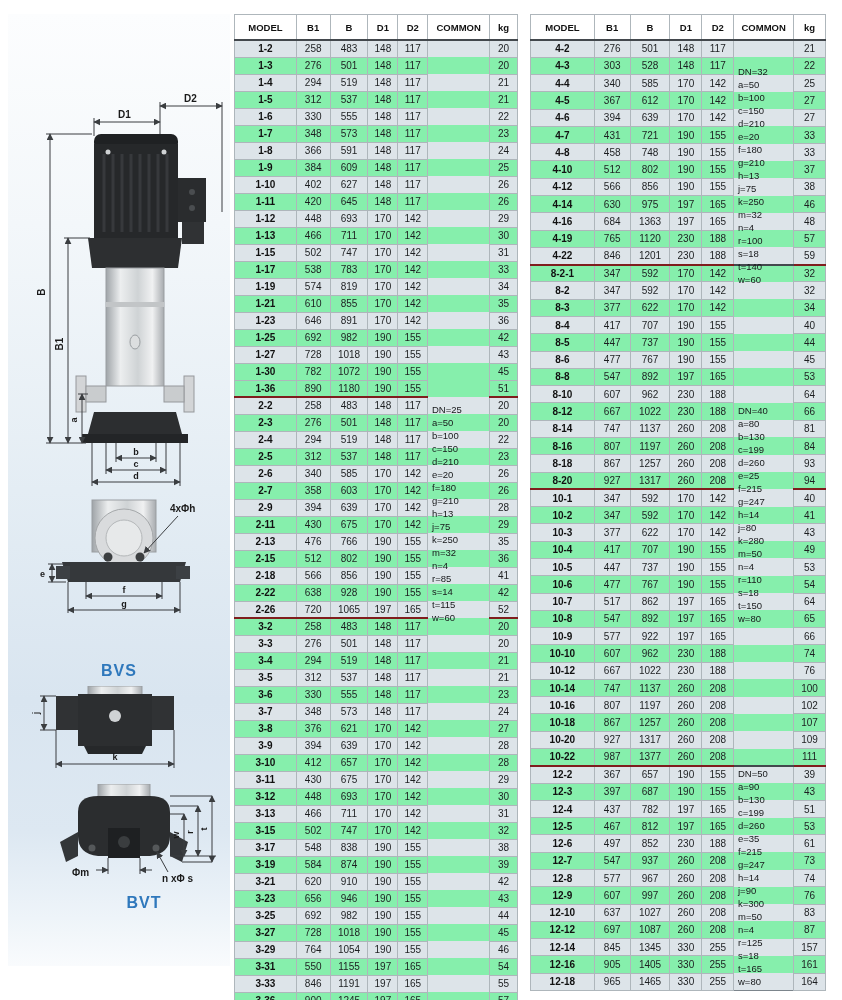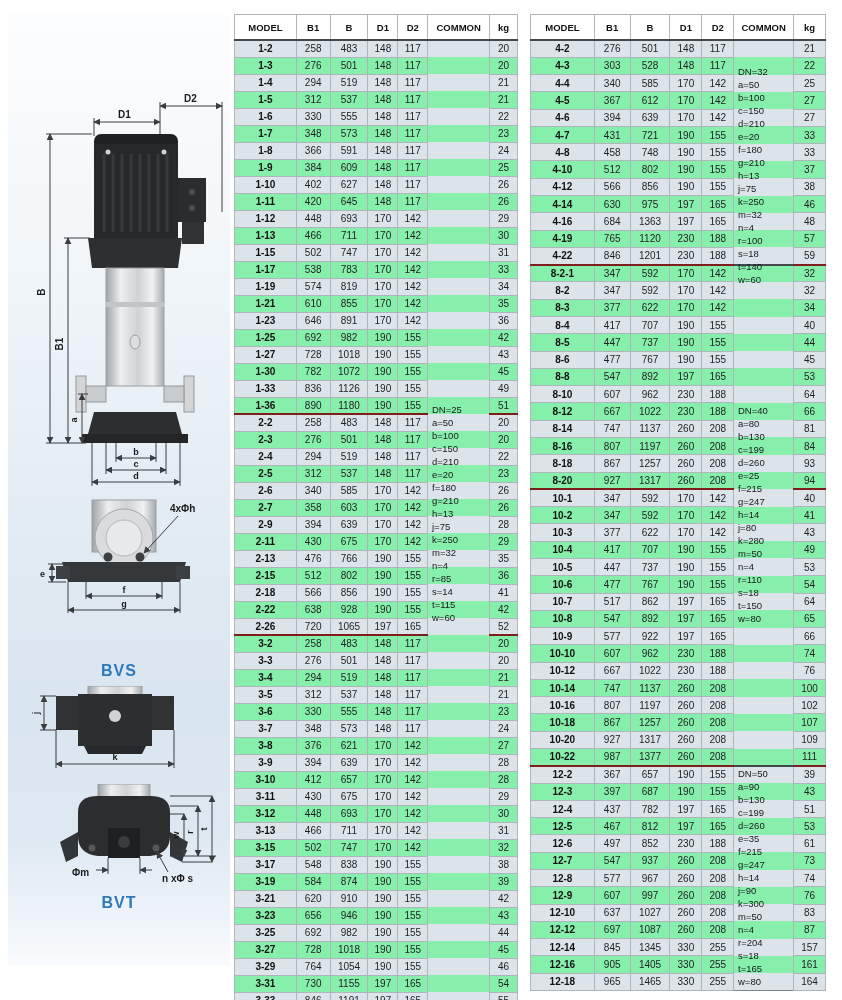--- a/index.html
+++ b/index.html
@@ -212,21 +212,21 @@
       <line class="dim" x1="158" y1="30" x2="158" y2="72" marker-start="url(#ar4)" marker-end="url(#ar4)"></line>
       <text class="dimtxt sm" x="153" y="51" transform="rotate(-90 153 51)" text-anchor="middle">w</text>
       <line class="dim" x1="144" y1="22" x2="172" y2="22"></line>
       <line class="dim" x1="172" y1="22" x2="172" y2="72" marker-start="url(#ar4)" marker-end="url(#ar4)"></line>
       <text class="dimtxt sm" x="167" y="48" transform="rotate(-90 167 48)" text-anchor="middle">r</text>
       <line class="dim" x1="144" y1="12" x2="186" y2="12"></line>
         <line class="dim" x1="156" y1="78" x2="186" y2="78"></line>
       <line class="dim" x1="186" y1="12" x2="186" y2="78" marker-start="url(#ar4)" marker-end="url(#ar4)"></line>
       <text class="dimtxt sm" x="181" y="45" transform="rotate(-90 181 45)" text-anchor="middle">t</text>
     </svg>
-    <div class="caption" style="top:880px;">BVT</div>
+    <div class="caption" style="top:880px;padding-left:25px;">BVT</div>
   </div>
 
   <div class="table-wrap" id="table-left" style="left:234px;top:14px;width:284px;">
       <table class="t1">
         <colgroup>
           <col style="width: 62px;">
           <col style="width: 34px;">
           <col style="width: 38px;">
           <col style="width: 30px;">
           <col style="width: 30px;">
@@ -418,29 +418,20 @@
           </tr>
           <tr class="">
             <td class="model">1-30</td>
             <td>782</td>
             <td>1072</td>
             <td>190</td>
             <td>155</td>
             <td class="common"></td>
             <td>45</td>
           </tr>
-          <tr class="shade">
-            <td class="model">1-33</td>
-            <td>836</td>
-            <td>1126</td>
-            <td>190</td>
-            <td>155</td>
-            <td class="common"></td>
-            <td>49</td>
-          </tr>
           <tr class="">
             <td class="model">1-36</td>
             <td>890</td>
             <td>1180</td>
             <td>190</td>
             <td>155</td>
             <td class="common"></td>
             <td>51</td>
           </tr>
           <tr class="shade gbreak">
@@ -735,21 +726,21 @@
             <td class="model">3-29</td>
             <td>764</td>
             <td>1054</td>
             <td>190</td>
             <td>155</td>
             <td class="common"></td>
             <td>46</td>
           </tr>
           <tr class="">
             <td class="model">3-31</td>
-            <td>730</td>
+            <td>550</td>
             <td>1155</td>
             <td>197</td>
             <td>165</td>
             <td class="common"></td>
             <td>54</td>
           </tr>
           <tr class="shade">
             <td class="model">3-33</td>
             <td>846</td>
             <td>1191</td>
@@ -1354,20 +1345,20 @@
         <div>c=199</div>
         <div>d=260</div>
         <div>e=35</div>
         <div>f=215</div>
         <div>g=247</div>
         <div>h=14</div>
         <div>j=90</div>
         <div>k=300</div>
         <div>m=50</div>
         <div>n=4</div>
-        <div>r=204</div>
+        <div>r=125</div>
         <div>s=18</div>
         <div>t=165</div>
         <div>w=80</div>
       </div>
     </div>
 
 </div>
 
 </body></html>

